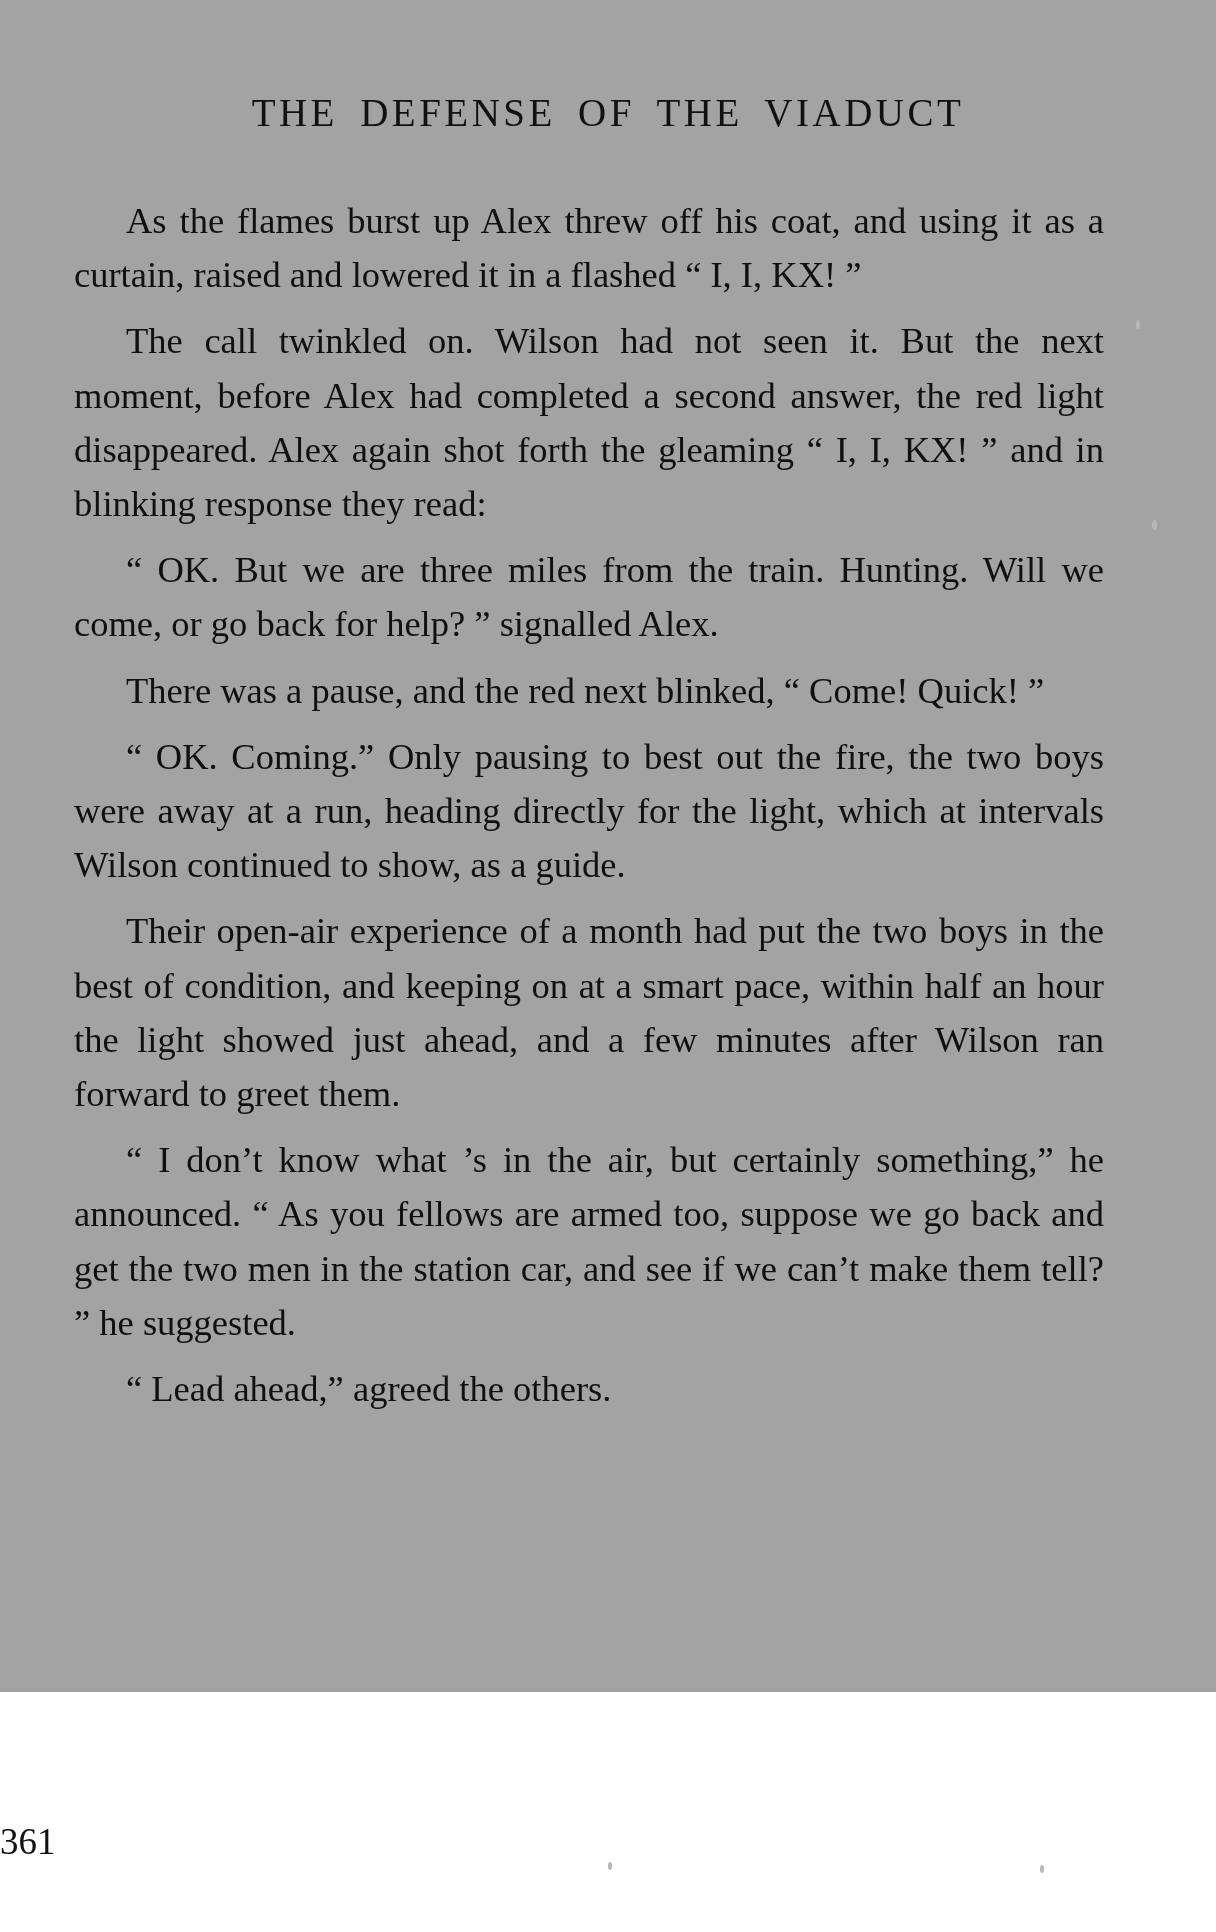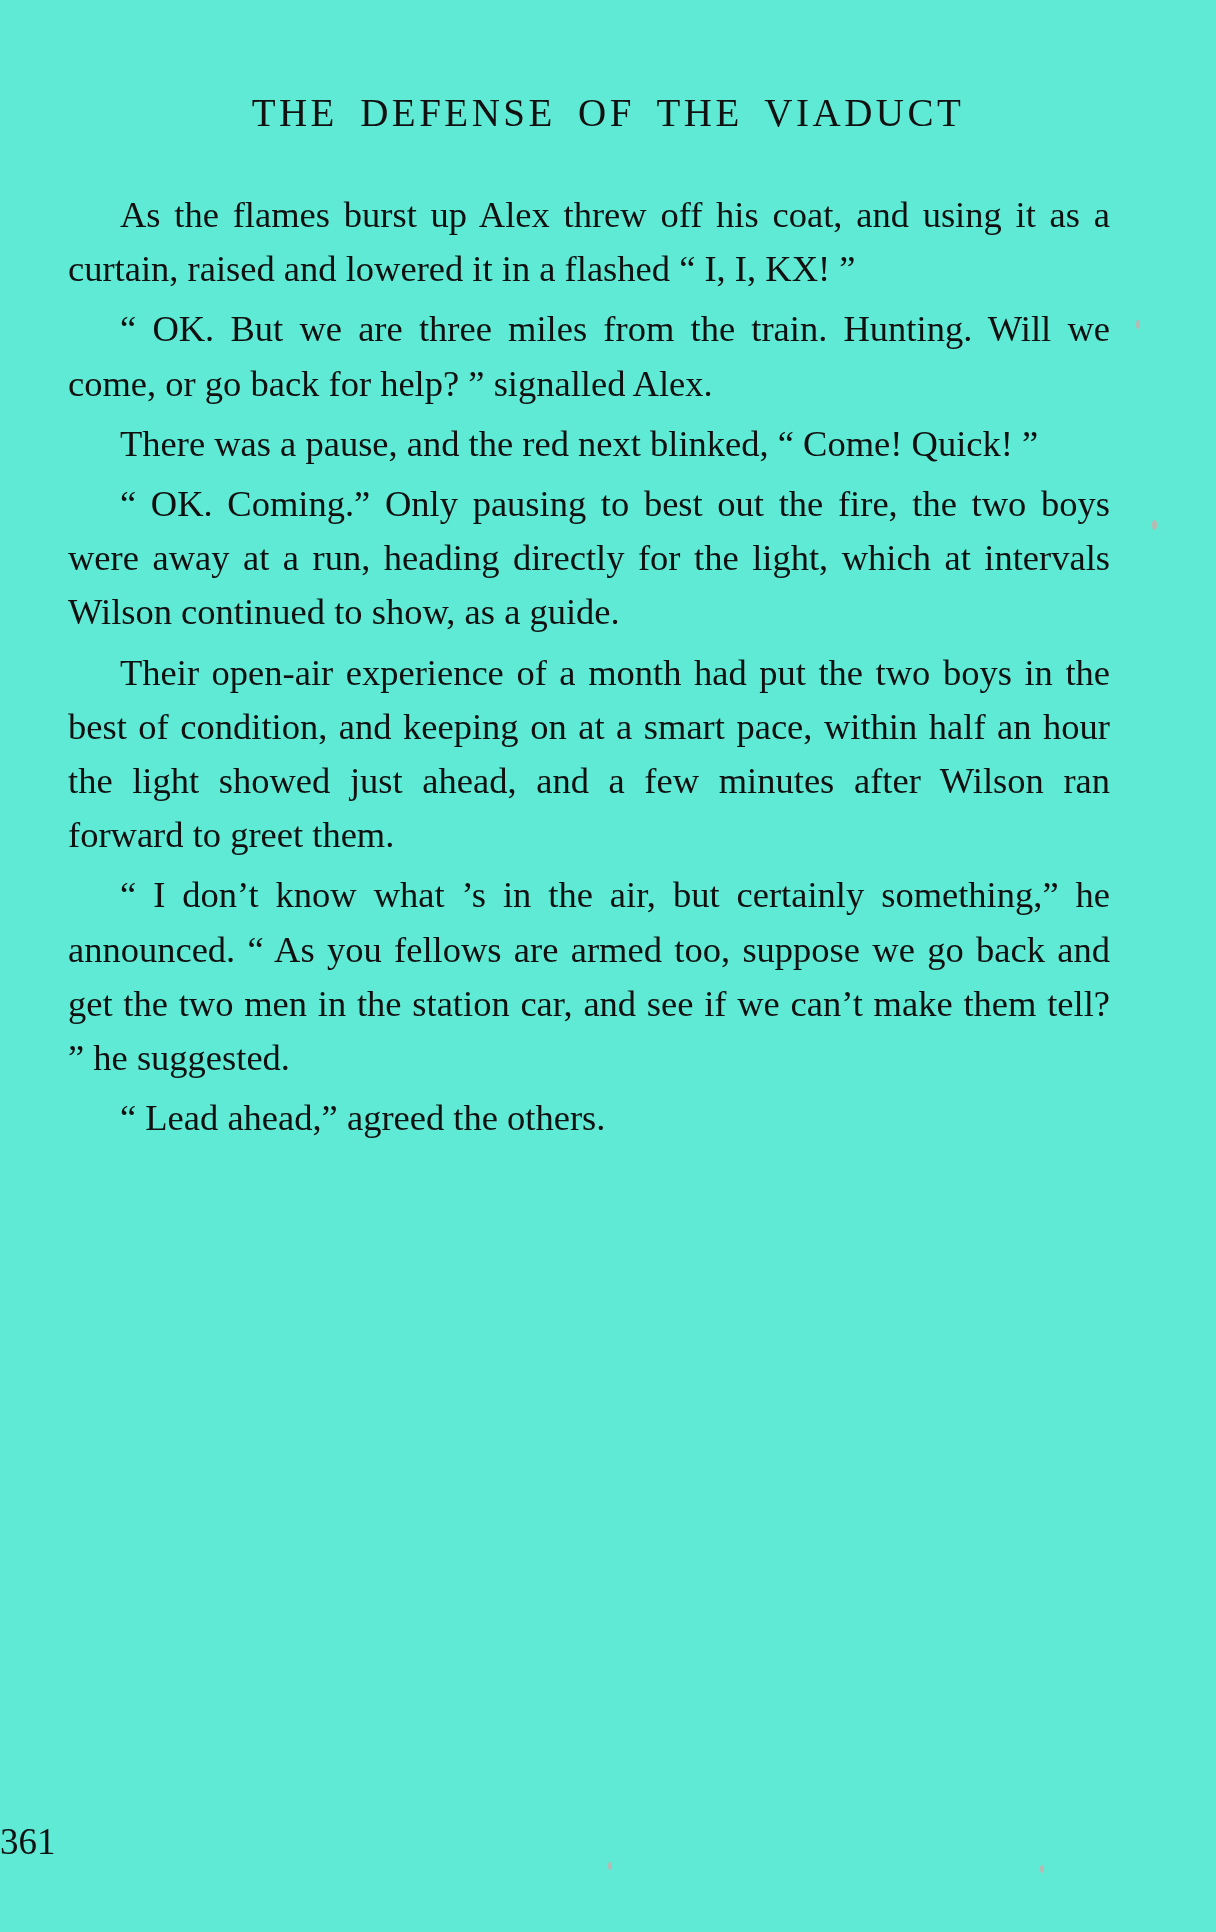--- a/index.html
+++ b/index.html
@@ -13,22 +13,22 @@
     font-family: "Liberation Serif", serif;
     color: #0d0d0d;
     position: relative;
     overflow: hidden;
   }
   .page {
     position: absolute;
     left: 0;
     top: 0;
     width: 1216px;
-    height: 1932px;
-    background: #5eead4;
+    height: 1692px;
+    background: #a3a3a3;
   }
   .page-header {
     position: absolute;
     left: 0;
     top: 90px;
     width: 1216px;
     text-align: center;
     font-size: 39px;
     letter-spacing: 3.5px;
     word-spacing: 9px;
@@ -40,21 +40,21 @@
     left: 62px;
     top: 182px;
     width: 1054px;
     font-size: 36.5px;
     line-height: 54.2px;
     text-align: justify;
     text-justify: inter-word;
     color: #101010;
   }
   .body-text p {
-    margin: 6px;
+    margin: 12px;
     text-indent: 52px;
   }
   .body-text p.cont {
     text-indent: 52px;
   }
   .page-number {
     position: absolute;
     left: 0;
     top: 1820px;
     width: 1216px;
@@ -71,20 +71,21 @@
 </style>
 </head>
 <body>
 
 <div class="page">
 
   <div class="page-header">THE DEFENSE OF THE VIADUCT</div>
 
   <div class="body-text">
     <p class="cont">As the flames burst up Alex threw off his coat, and using it as a curtain, raised and lowered it in a flashed “ I, I, KX! ”</p>
+    <p class="cont">The call twinkled on.  Wilson had not seen it.  But the next moment, before Alex had completed a second answer, the red light disappeared.  Alex again shot forth the gleaming “ I, I, KX! ” and in blinking response they read:</p>
     <p class="cont">“ OK.  But we are three miles from the train.  Hunting.  Will we come, or go back for help? ” signalled Alex.</p>
     <p class="cont">There was a pause, and the red next blinked, “ Come!  Quick! ”</p>
     <p class="cont">“ OK.  Coming.”  Only pausing to best out the fire, the two boys were away at a run, heading directly for the light, which at intervals Wilson continued to show, as a guide.</p>
     <p class="cont">Their open-air experience of a month had put the two boys in the best of condition, and keeping on at a smart pace, within half an hour the light showed just ahead, and a few minutes after Wilson ran forward to greet them.</p>
     <p class="cont">“ I don’t know what ’s in the air, but certainly something,” he announced.  “ As you fellows are armed too, suppose we go back and get the two men in the station car, and see if we can’t make them tell? ” he suggested.</p>
     <p class="cont">“ Lead ahead,” agreed the others.</p>
   </div>
 
   <div class="page-number">361</div>
 

